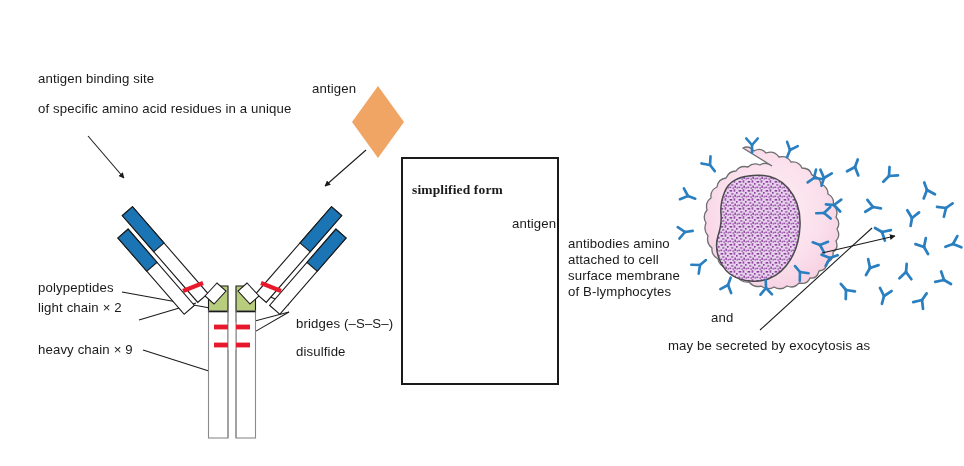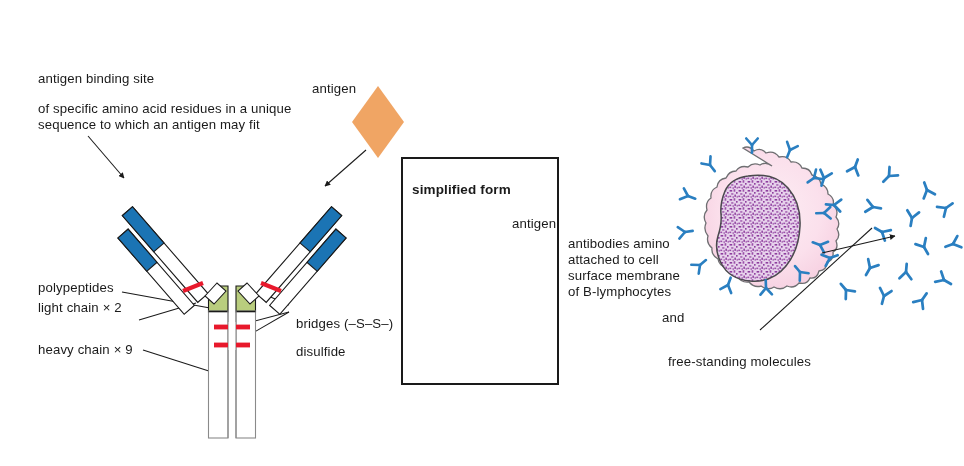--- a/index.html
+++ b/index.html
@@ -213,39 +213,38 @@
       <line x1="822" y1="253" x2="895" y2="236" marker-end="url(#arrowFill)"></line>
 
       <line x1="760" y1="330" x2="872" y2="228"></line>
     </g>
   </svg>
 
   <div id="box-simplified" style="left:401px;top:157px;width:158px;height:228px;"></div>
 
   <div class="lbl" style="left:38px;top:71px;">antigen binding site</div>
   <div class="lbl" style="left:38px;top:101px;">of specific amino acid residues in a unique</div>
-  <div class="lbl" style="left:38px;top:117px;">sequence to which an antigen may fit</div>
 
   <div class="lbl" style="left:312px;top:81px;">antigen</div>
 
   <div class="lbl" style="left:38px;top:280px;">polypeptides</div>
 
   <div class="lbl" style="left:38px;top:300px;">light chain × 2</div>
 
   <div class="lbl" style="left:38px;top:342px;">heavy chain × 9</div>
 
   <div class="lbl" style="left:296px;top:300px;margin-top:44px;">disulfide</div>
   <div class="lbl" style="left:296px;top:316px;">bridges (–S–S–)</div>
 
-  <div class="lbl bold" style="left:412px;top:182px;font-size:13.5px;">simplified form</div>
+  <div class="lbl bold" style="left:412px;top:182px;font-size:13.5px;font-family:Liberation Serif, serif;">simplified form</div>
 
   <div class="lbl" style="left:512px;top:216px;">antigen</div>
 
   <div class="lbl" style="left:568px;top:236px;">antibodies amino</div>
   <div class="lbl" style="left:568px;top:252px;">attached to cell</div>
   <div class="lbl" style="left:568px;top:268px;">surface membrane</div>
   <div class="lbl" style="left:568px;top:284px;">of B-lymphocytes</div>
 
-  <div class="lbl" style="left:662px;top:310px;text-align:center;">and</div>
-
-  <div class="lbl" style="left:668px;top:354px;">free-standing molecules</div>
+  <div class="lbl" style="left:711px;top:310px;text-align:center;">and</div>
+
+  <div class="lbl" style="left:668px;top:338px;">may be secreted by exocytosis as</div>
 
 </div>
 
 </body></html>

